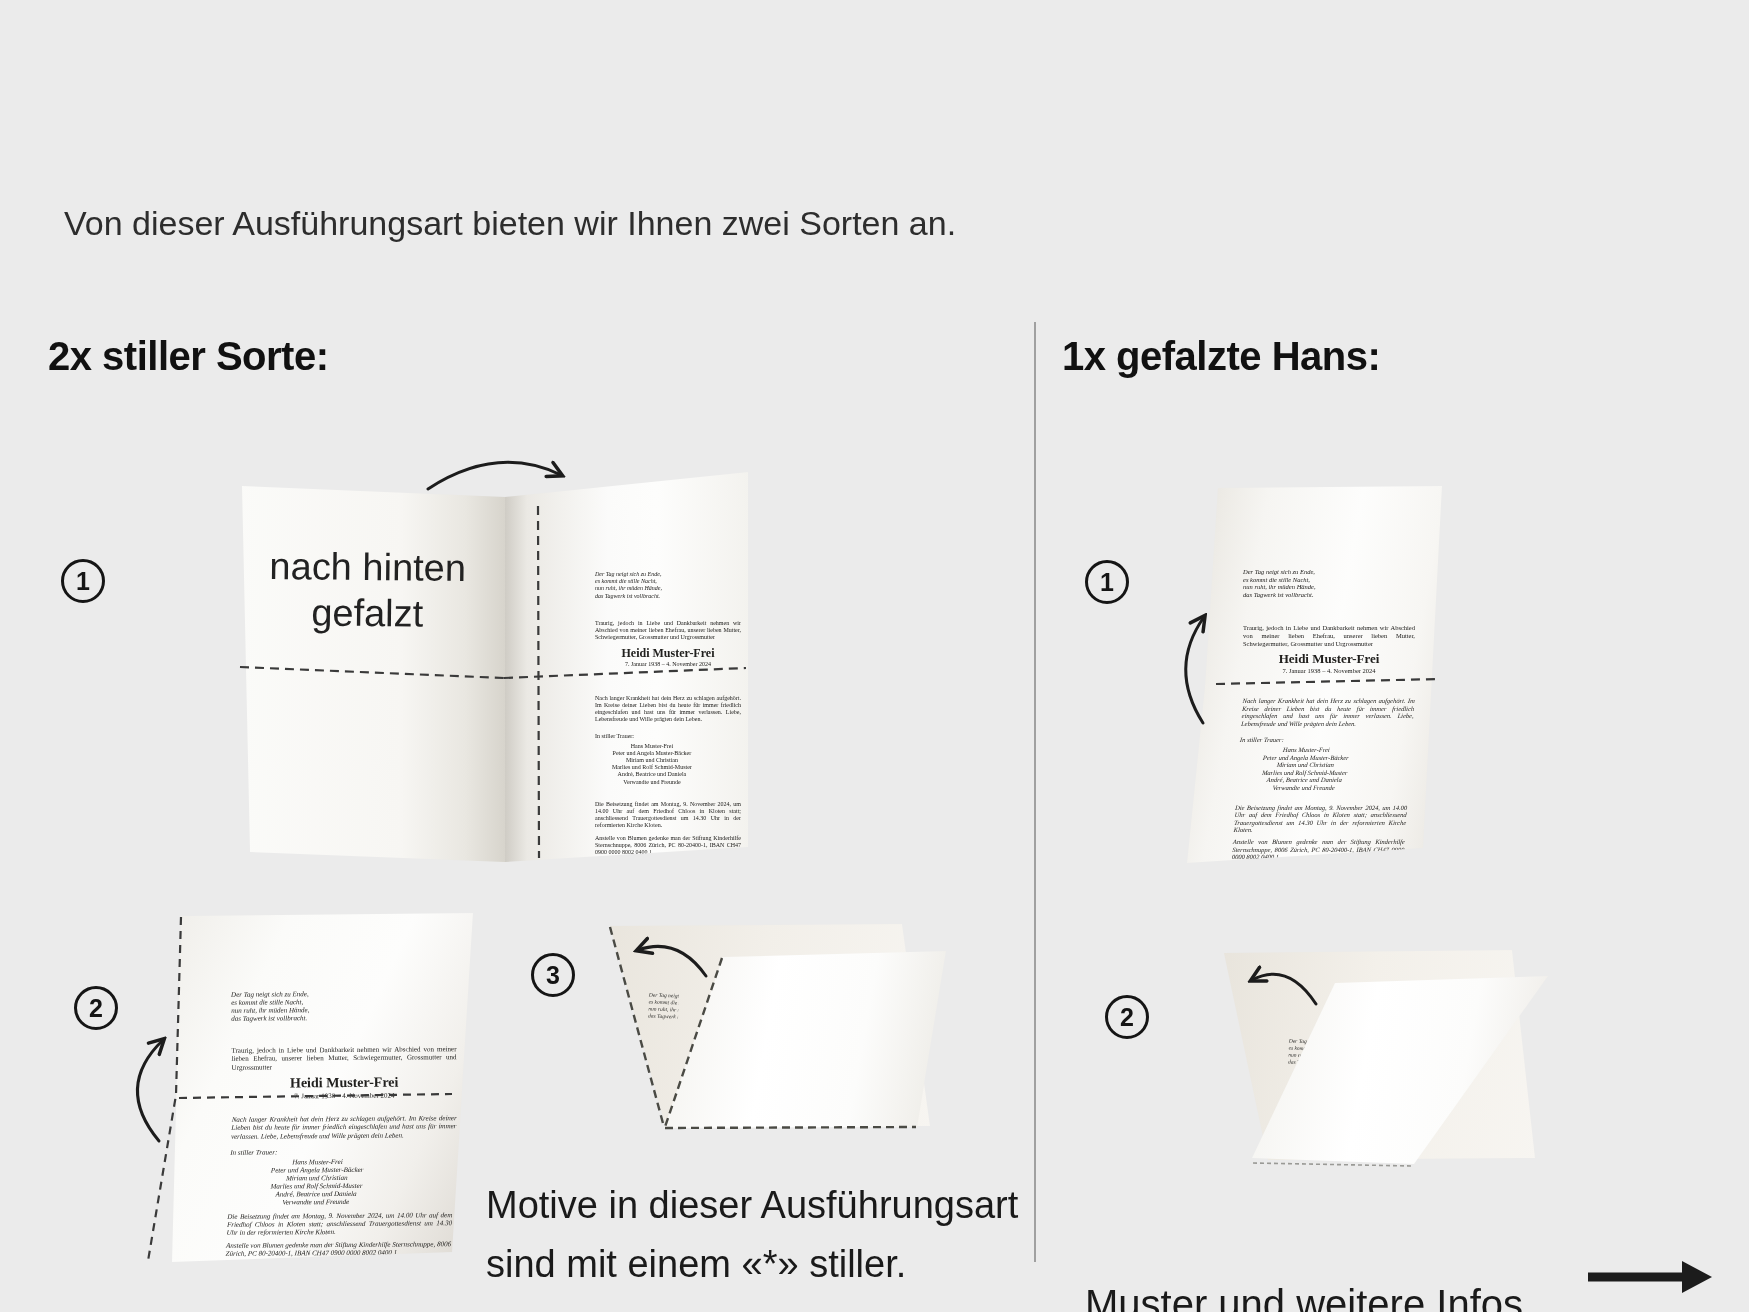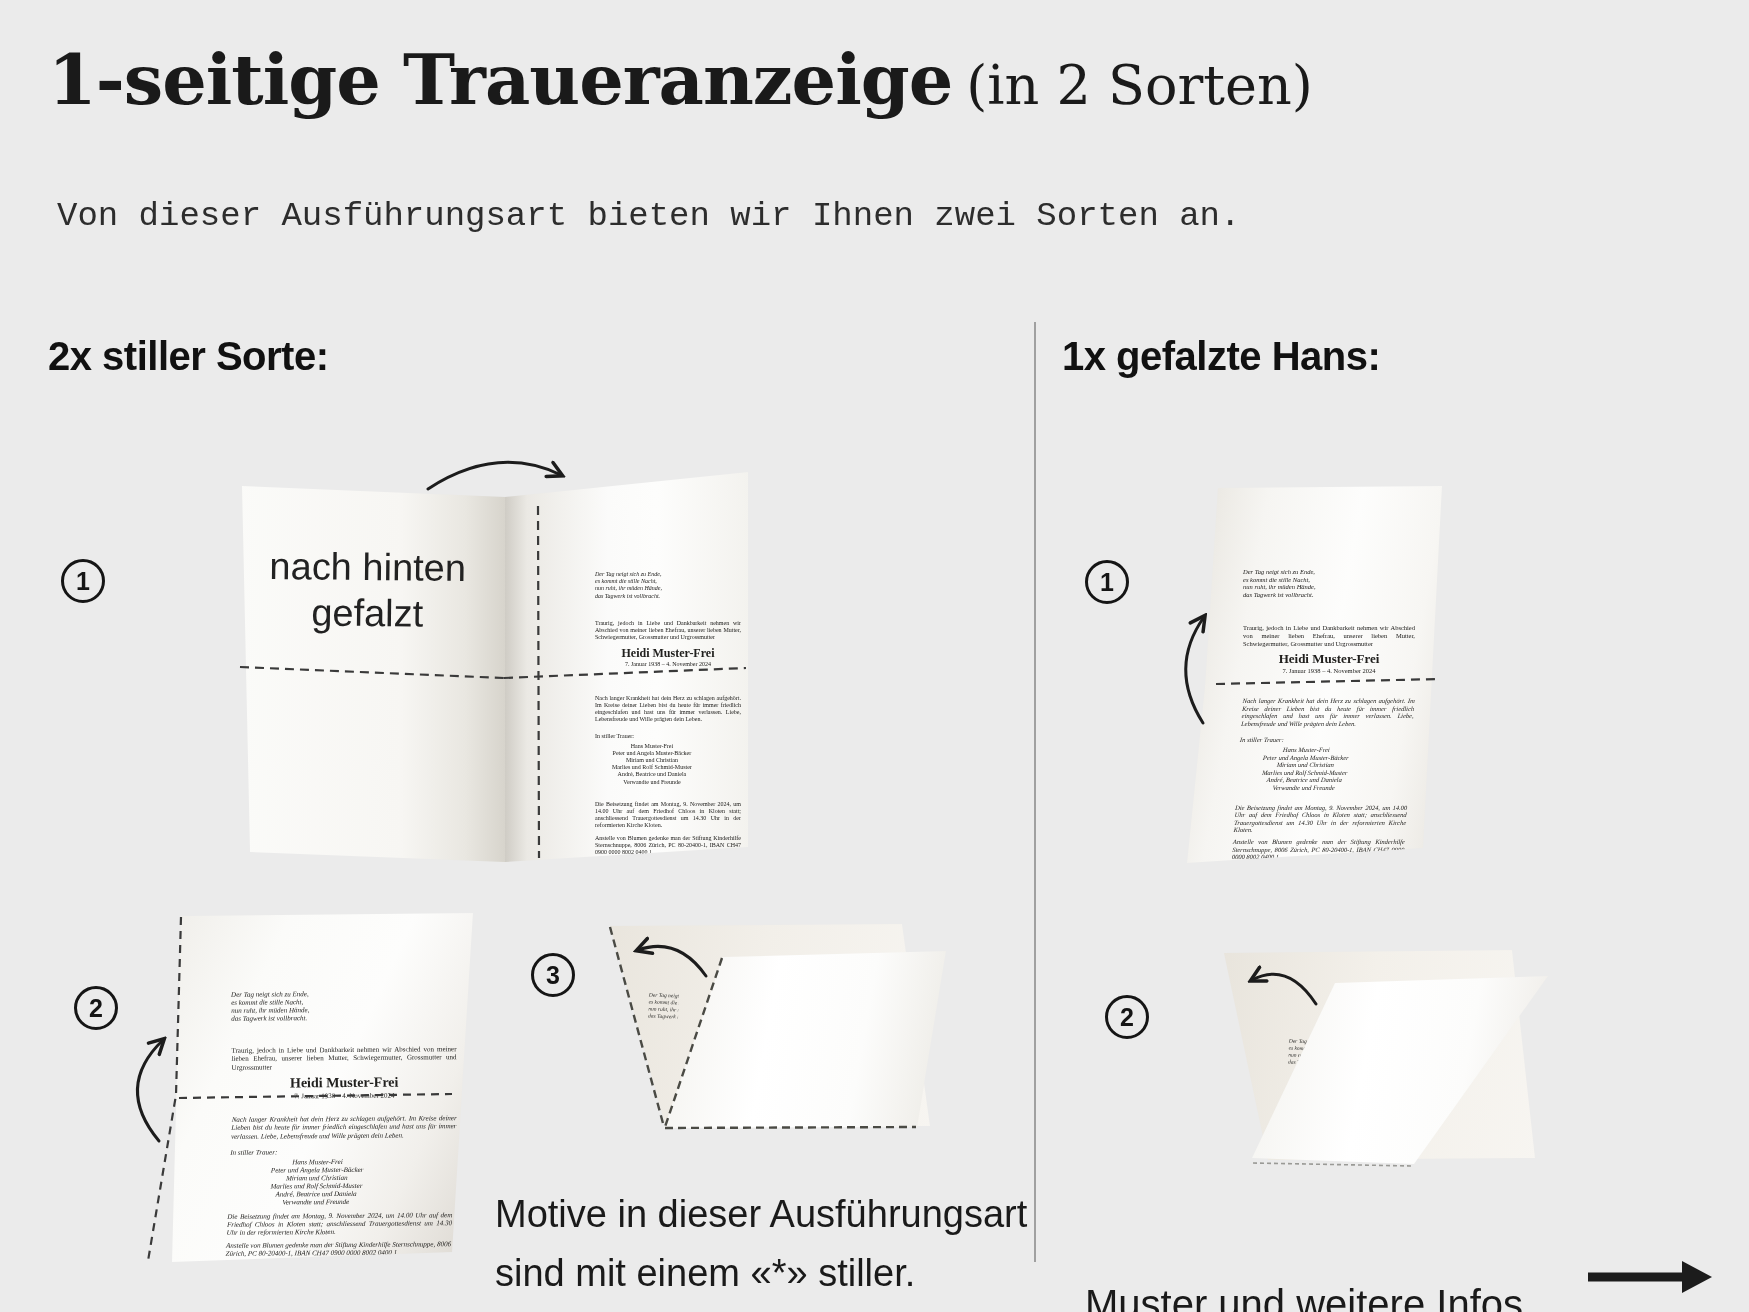--- a/index.html
+++ b/index.html
@@ -3,21 +3,21 @@
 <meta charset="utf-8">
 <style>
   html,body{margin:0;padding:0;background:#dcdcdc;}
   .page{position:relative;width:1749px;height:1312px;background:#ebebeb;overflow:hidden;
         font-family:"Liberation Sans",sans-serif;color:#1c1c1c;}
 
   
   .title{position:absolute;left:48px;top:38px;margin:0;font-family:"DejaVu Serif",serif;
          font-weight:700;font-size:70px;letter-spacing:-1px;color:#1a1a1a;white-space:nowrap;}
   .title .suffix{font-weight:400;font-size:54px;margin-left:14px;letter-spacing:0;}
-  .subtitle{position:absolute;left:48px;top:188px;margin:9px;font-size:34px;font-weight:400;color:#2d2d2d;font-family:Liberation Mono, monospace;}
+  .subtitle{position:absolute;left:48px;top:188px;margin:16px;font-size:34px;font-weight:400;color:#2d2d2d;}
 
   .heading{position:absolute;margin:0;font-size:40px;font-weight:700;letter-spacing:-0.5px;color:#111;}
   .heading-left{left:48px;top:334px;}
   .heading-right{left:1062px;top:334px;}
 
   .divider-v{position:absolute;left:1034px;top:322px;width:2px;height:940px;background:#a0a0a0;}
 
   
   .badge{position:absolute;width:38px;height:38px;border:3px solid #151515;border-radius:50%;
          display:flex;align-items:center;justify-content:center;background:transparent;
@@ -107,31 +107,30 @@
   .obit-r1 .obit-donation{margin-top:4px;}
   .cardR1 .obit-lower{font-style:italic;transform:skewX(-4deg);transform-origin:0 0;}
 
   
   .frag{position:absolute;overflow:hidden;font-family:"Liberation Serif",serif;font-style:italic;
         font-size:5.5px;line-height:7px;color:#2a2a28;z-index:2;white-space:nowrap;}
   .frag-3{left:648px;top:992px;width:30px;height:52px;transform:rotate(2deg);}
   .frag-r2{left:1288px;top:1038px;width:26px;height:50px;transform:rotate(2deg);}
 
   
-  .caption{position:absolute;left:478px;top:1168px;margin:17px;font-size:38px;line-height:59px;color:#1a1a1a;}
+  .caption{position:absolute;left:478px;top:1168px;margin:8px;font-size:38px;line-height:59px;color:#1a1a1a;}
   .footer-link{position:absolute;left:1085px;top:1246px;font-size:40px;color:#1a1a1a;margin-top:36px;}
 
   .overlay{position:absolute;left:0;top:0;z-index:10;pointer-events:none;}
 </style>
 </head>
 <body>
 
 <div class="page">
 
-  <h1 class="title"><span>1-seitige Traueranzeige</span><span class="suffix">(in 2 Sorten)</span></h1>
   <p class="subtitle">Von dieser Ausführungsart bieten wir Ihnen zwei Sorten an.</p>
 
   <h2 class="heading heading-left">2x stiller Sorte:</h2>
   <h2 class="heading heading-right">1x gefalzte Hans:</h2>
 
   <div class="divider-v"></div>
 
   <div class="badge" style="left:61px;top:559px;">
       <span>1</span>
     </div>

